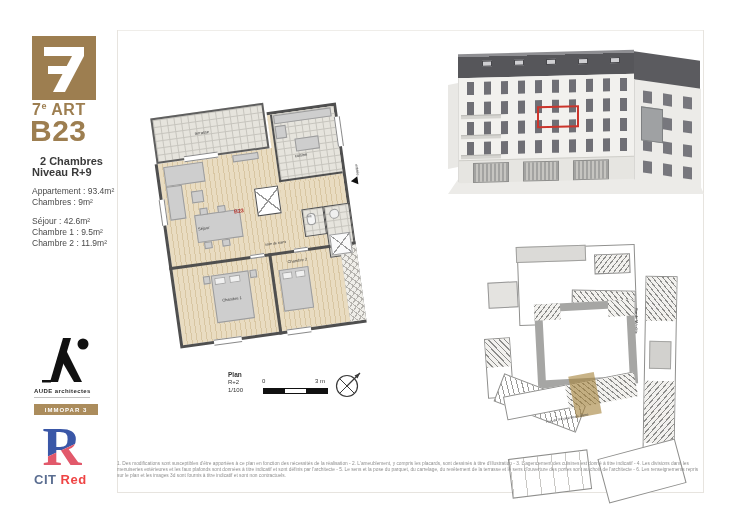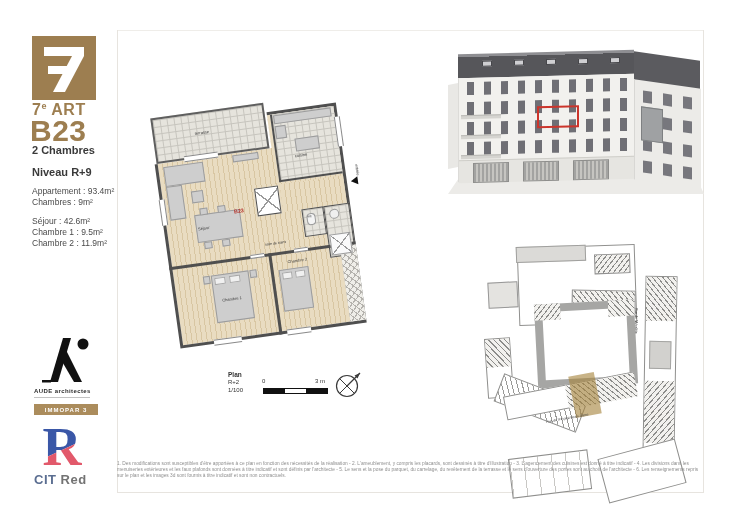--- a/index.html
+++ b/index.html
@@ -13,21 +13,21 @@
   .brand{position:absolute;left:32px;top:101px;font-size:16px;font-weight:bold;color:#9d7e50;letter-spacing:.5px;}
   .brand sup{font-size:9px;}
   .unit-id{position:absolute;left:30px;top:114px;font-size:30px;font-weight:800;color:#9d7e50;letter-spacing:.5px;}
   .unit-line{position:absolute;left:32px;font-size:11px;font-weight:bold;color:#3a3a3a;}
   .small-line{position:absolute;left:32px;font-size:8.5px;color:#4a4a4a;}
   .aude-name{position:absolute;left:34px;top:388px;font-size:6px;font-weight:bold;color:#2b2b2b;letter-spacing:.4px;}
   .aude-sub{position:absolute;left:34px;top:397px;width:56px;height:1px;background:#c2c2c2;}
   .immopar{position:absolute;left:34px;top:404px;width:64px;height:11px;background:#ab8c5c;color:#fff;
            font-size:6px;font-weight:bold;letter-spacing:1px;display:flex;align-items:center;justify-content:center;}
   .citred{position:absolute;left:34px;top:472px;font-size:13px;font-weight:bold;letter-spacing:.5px;}
-  .citred .c1{color:#5b6e91;} .citred .c2{color:#737373;}
+  .citred .c1{color:#5b6e91;} .citred .c2{color:#ef4444;}
 
   
   #plan{position:absolute;left:164px;top:104px;width:196px;height:240px;transform:rotate(-8deg);}
   .parquet{background:repeating-linear-gradient(90deg,#e9dcc1 0 4px,#d8c6a2 4px 5px);}
   .tile{background-color:#e6e4dd;background-image:linear-gradient(#c7c5be 1px,transparent 1px),
         linear-gradient(90deg,#c7c5be 1px,transparent 1px);background-size:7px 7px;}
   .hatch{background:repeating-linear-gradient(45deg,#b4b2ad 0 1px,transparent 1px 5px),
          repeating-linear-gradient(-45deg,#b4b2ad 0 1px,transparent 1px 5px);background-color:#efeee9;}
   .wall{position:absolute;background:#4f4f4f;z-index:4;}
   .furn{position:absolute;background:#cecece;border:1px solid #9c9c9c;box-sizing:border-box;z-index:5;}
@@ -98,21 +98,21 @@
 
   <div class="logo-sq">
     <svg width="64" height="64" viewBox="0 0 64 64">
       <polygon points="12,11 52,11 52,20 12,20" fill="#fff"></polygon>
       <polygon points="40,20 52,20 33,56 21,56" fill="#fff"></polygon>
       <rect x="16" y="30" width="26" height="8" fill="#fff"></rect>
     </svg>
   </div>
   <div class="brand"><span>7</span><sup>e</sup><span> ART</span></div>
   <div class="unit-id">B23</div>
-  <div class="unit-line" style="top:144px;">2 Chambres</div>
+  <div class="unit-line" style="top:155px;margin-left:8px;">2 Chambres</div>
   <div class="unit-line" style="top:166px;">Niveau R+9</div>
   <div class="small-line" style="top:186px;">Appartement : 93.4m²</div>
   <div class="small-line" style="top:197px;">Chambres : 9m²</div>
   <div class="small-line" style="top:216px;">Séjour : 42.6m²</div>
   <div class="small-line" style="top:227px;">Chambre 1 : 9.5m²</div>
   <div class="small-line" style="top:238px;">Chambre 2 : 11.9m²</div>
 
   <svg class="abs" style="left:38px;top:334px;" width="54" height="50" viewBox="0 0 54 50">
     <polygon points="12,48 25,4 33,4 20,48" fill="#111"></polygon>
     <polygon points="26,12 44,48 36,48 22,24" fill="#111"></polygon>

